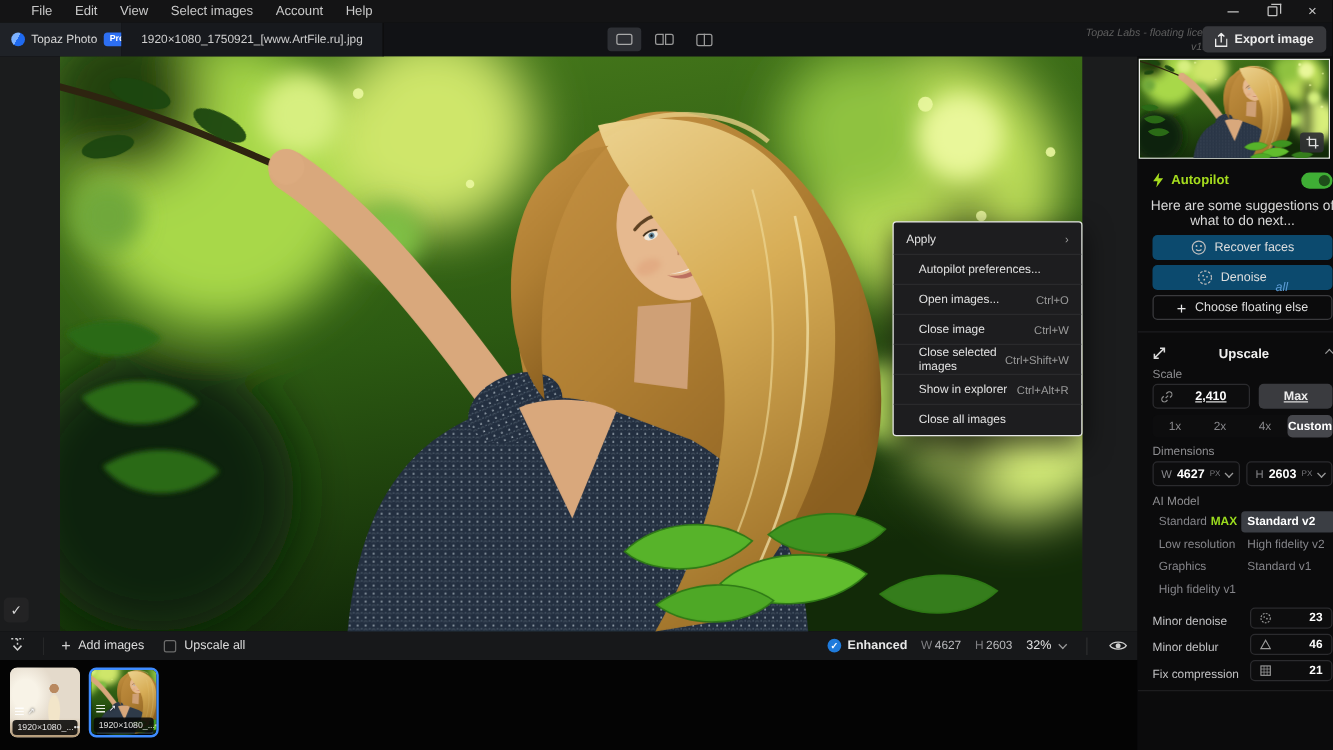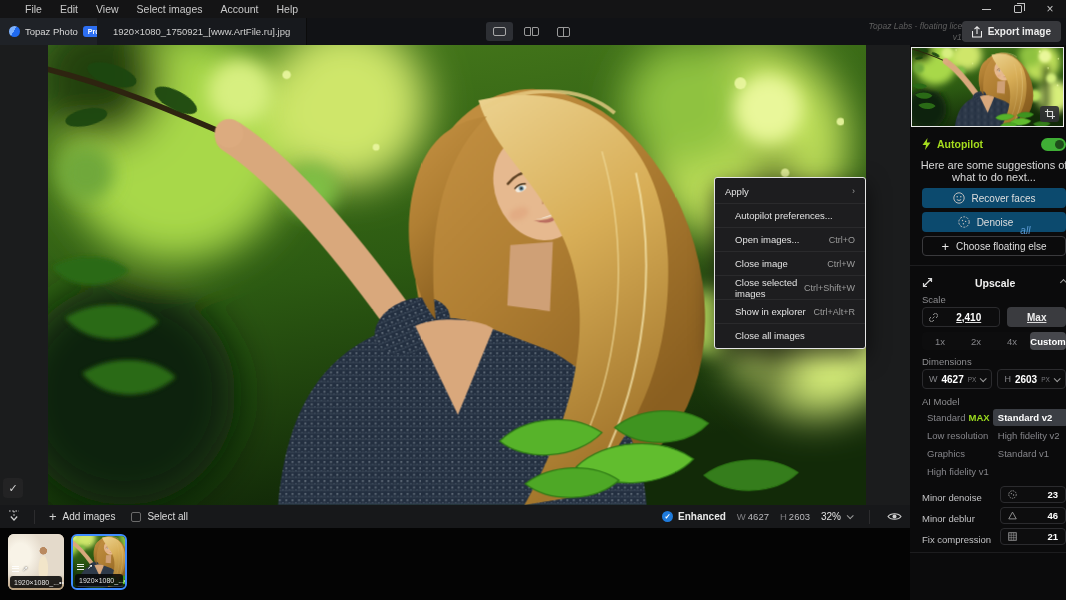--- a/index.html
+++ b/index.html
@@ -341,21 +341,21 @@
             <path d="M1 1 H11" stroke="#cfcfcf" stroke-width="1.2" stroke-dasharray="1.6 1.6"></path>
           </svg>
       </span>
       <span class="bb-sep"></span>
       <span class="bb-btn">
         <span style="font-size:13px;color:#cfcfcf">+</span>
         <span>Add images</span>
       </span>
       <span class="bb-btn">
         <span class="checkbox"></span>
-        <span>Select all</span>
+        <span>Upscale all</span>
       </span>
     </div>
     <div class="bb-right">
       <span class="enh">
         <span class="blue-check">✓</span>
         <span>Enhanced</span>
       </span>
       <span class="wh"><span>W</span><b>4627</b></span>
       <span class="wh"><span>H</span><b>2603</b></span>
       <span class="zoom-ctl">

